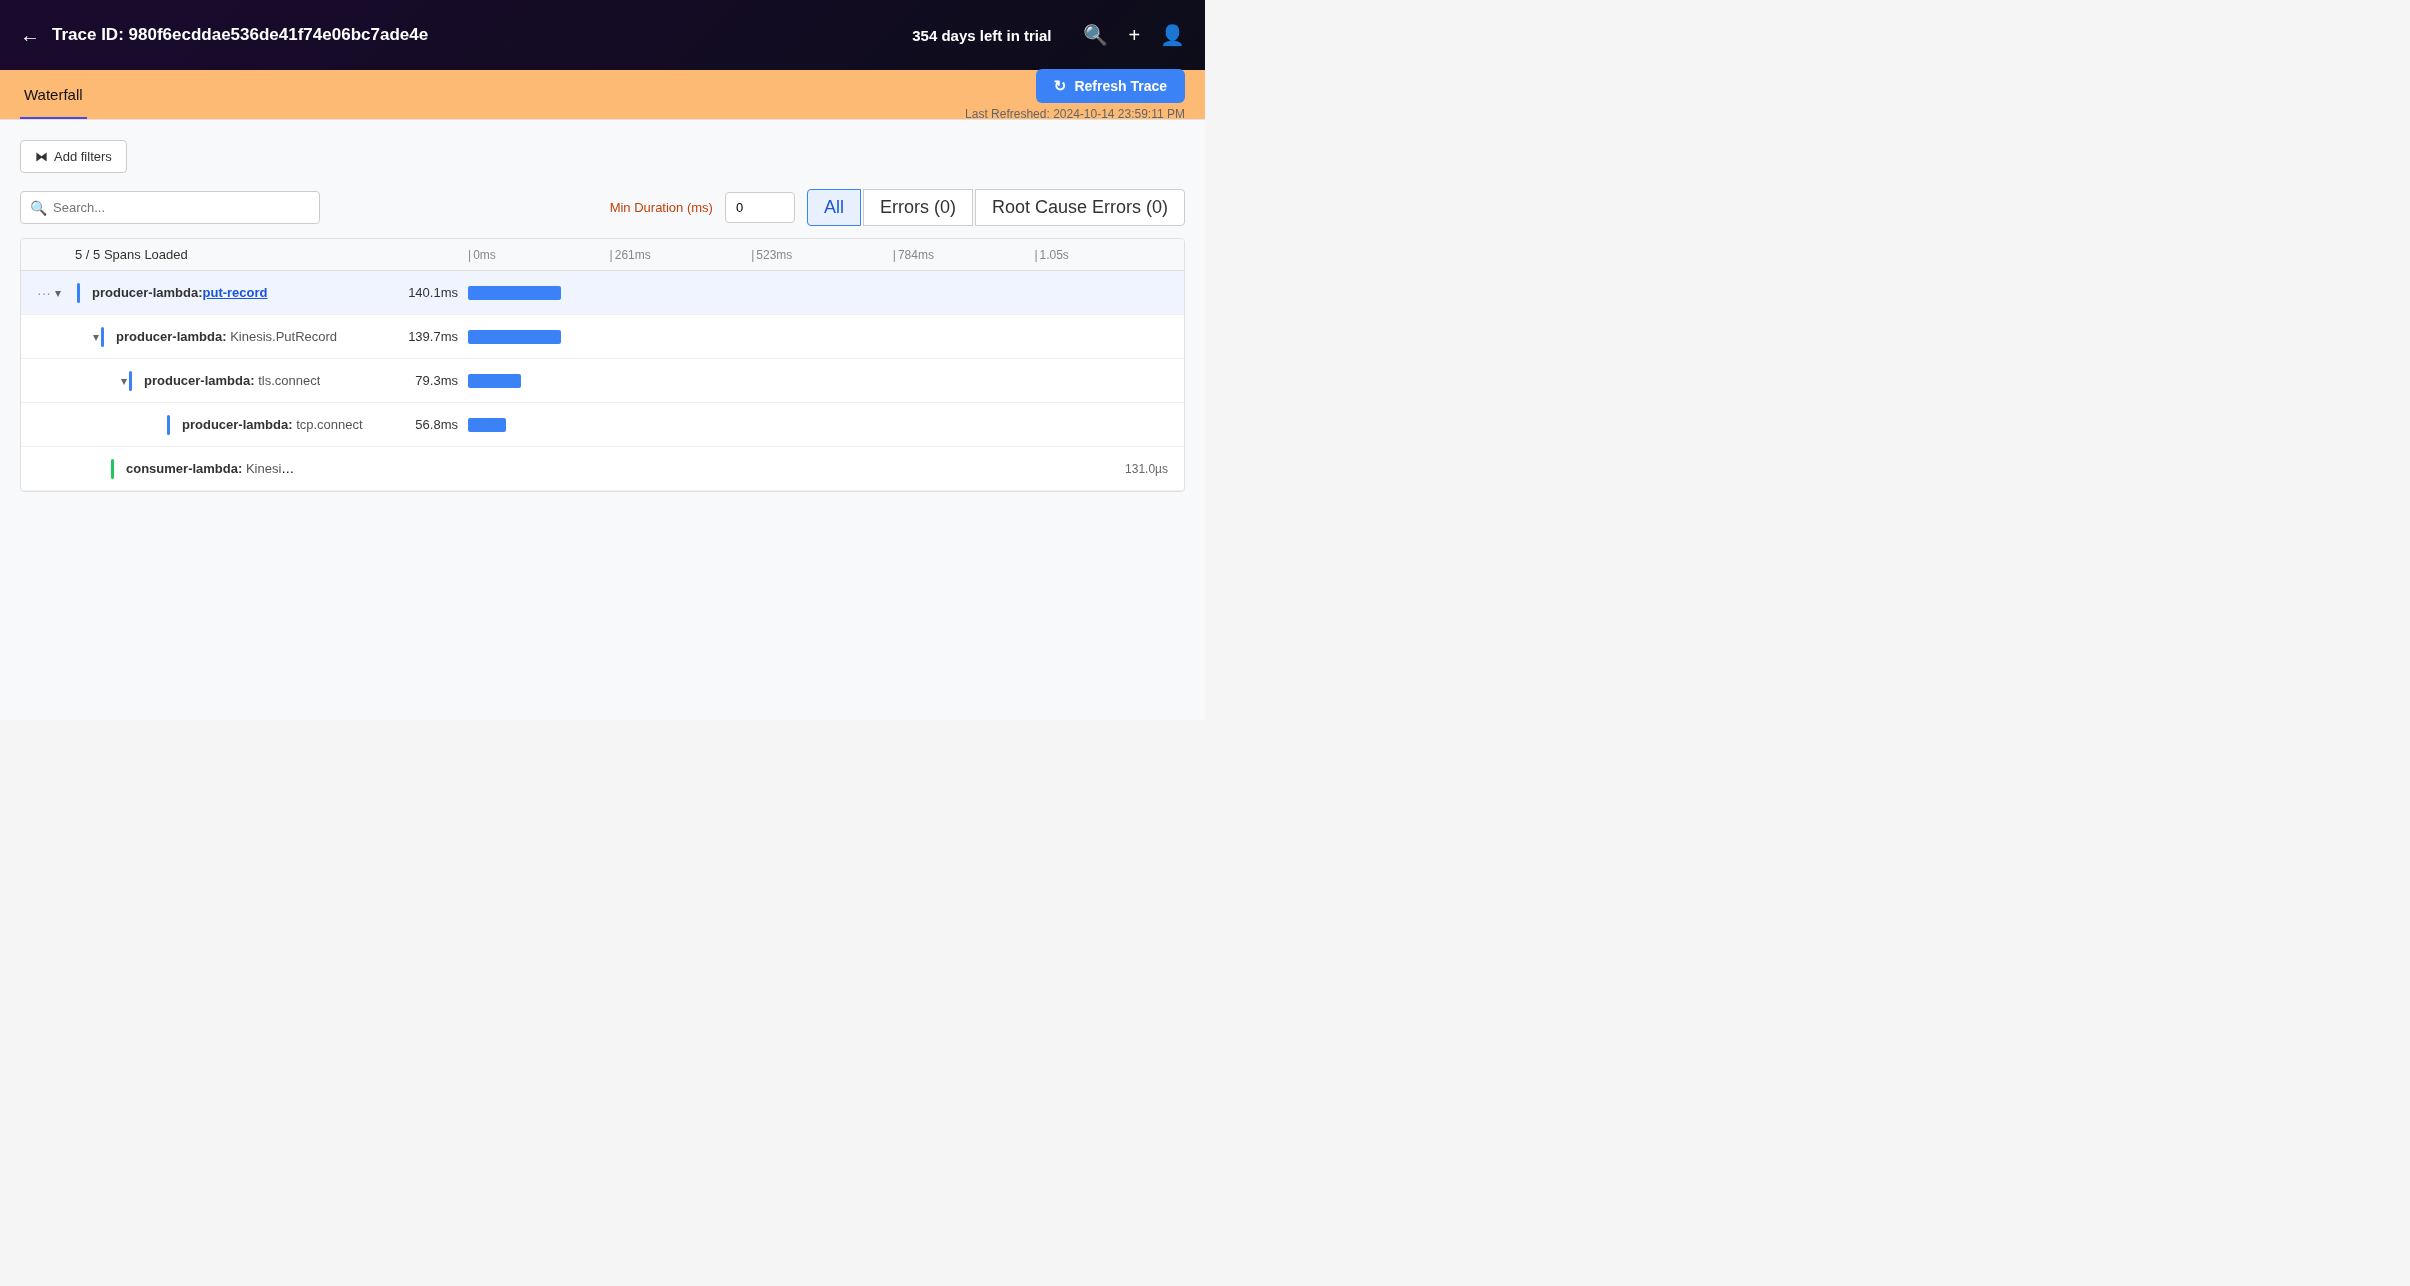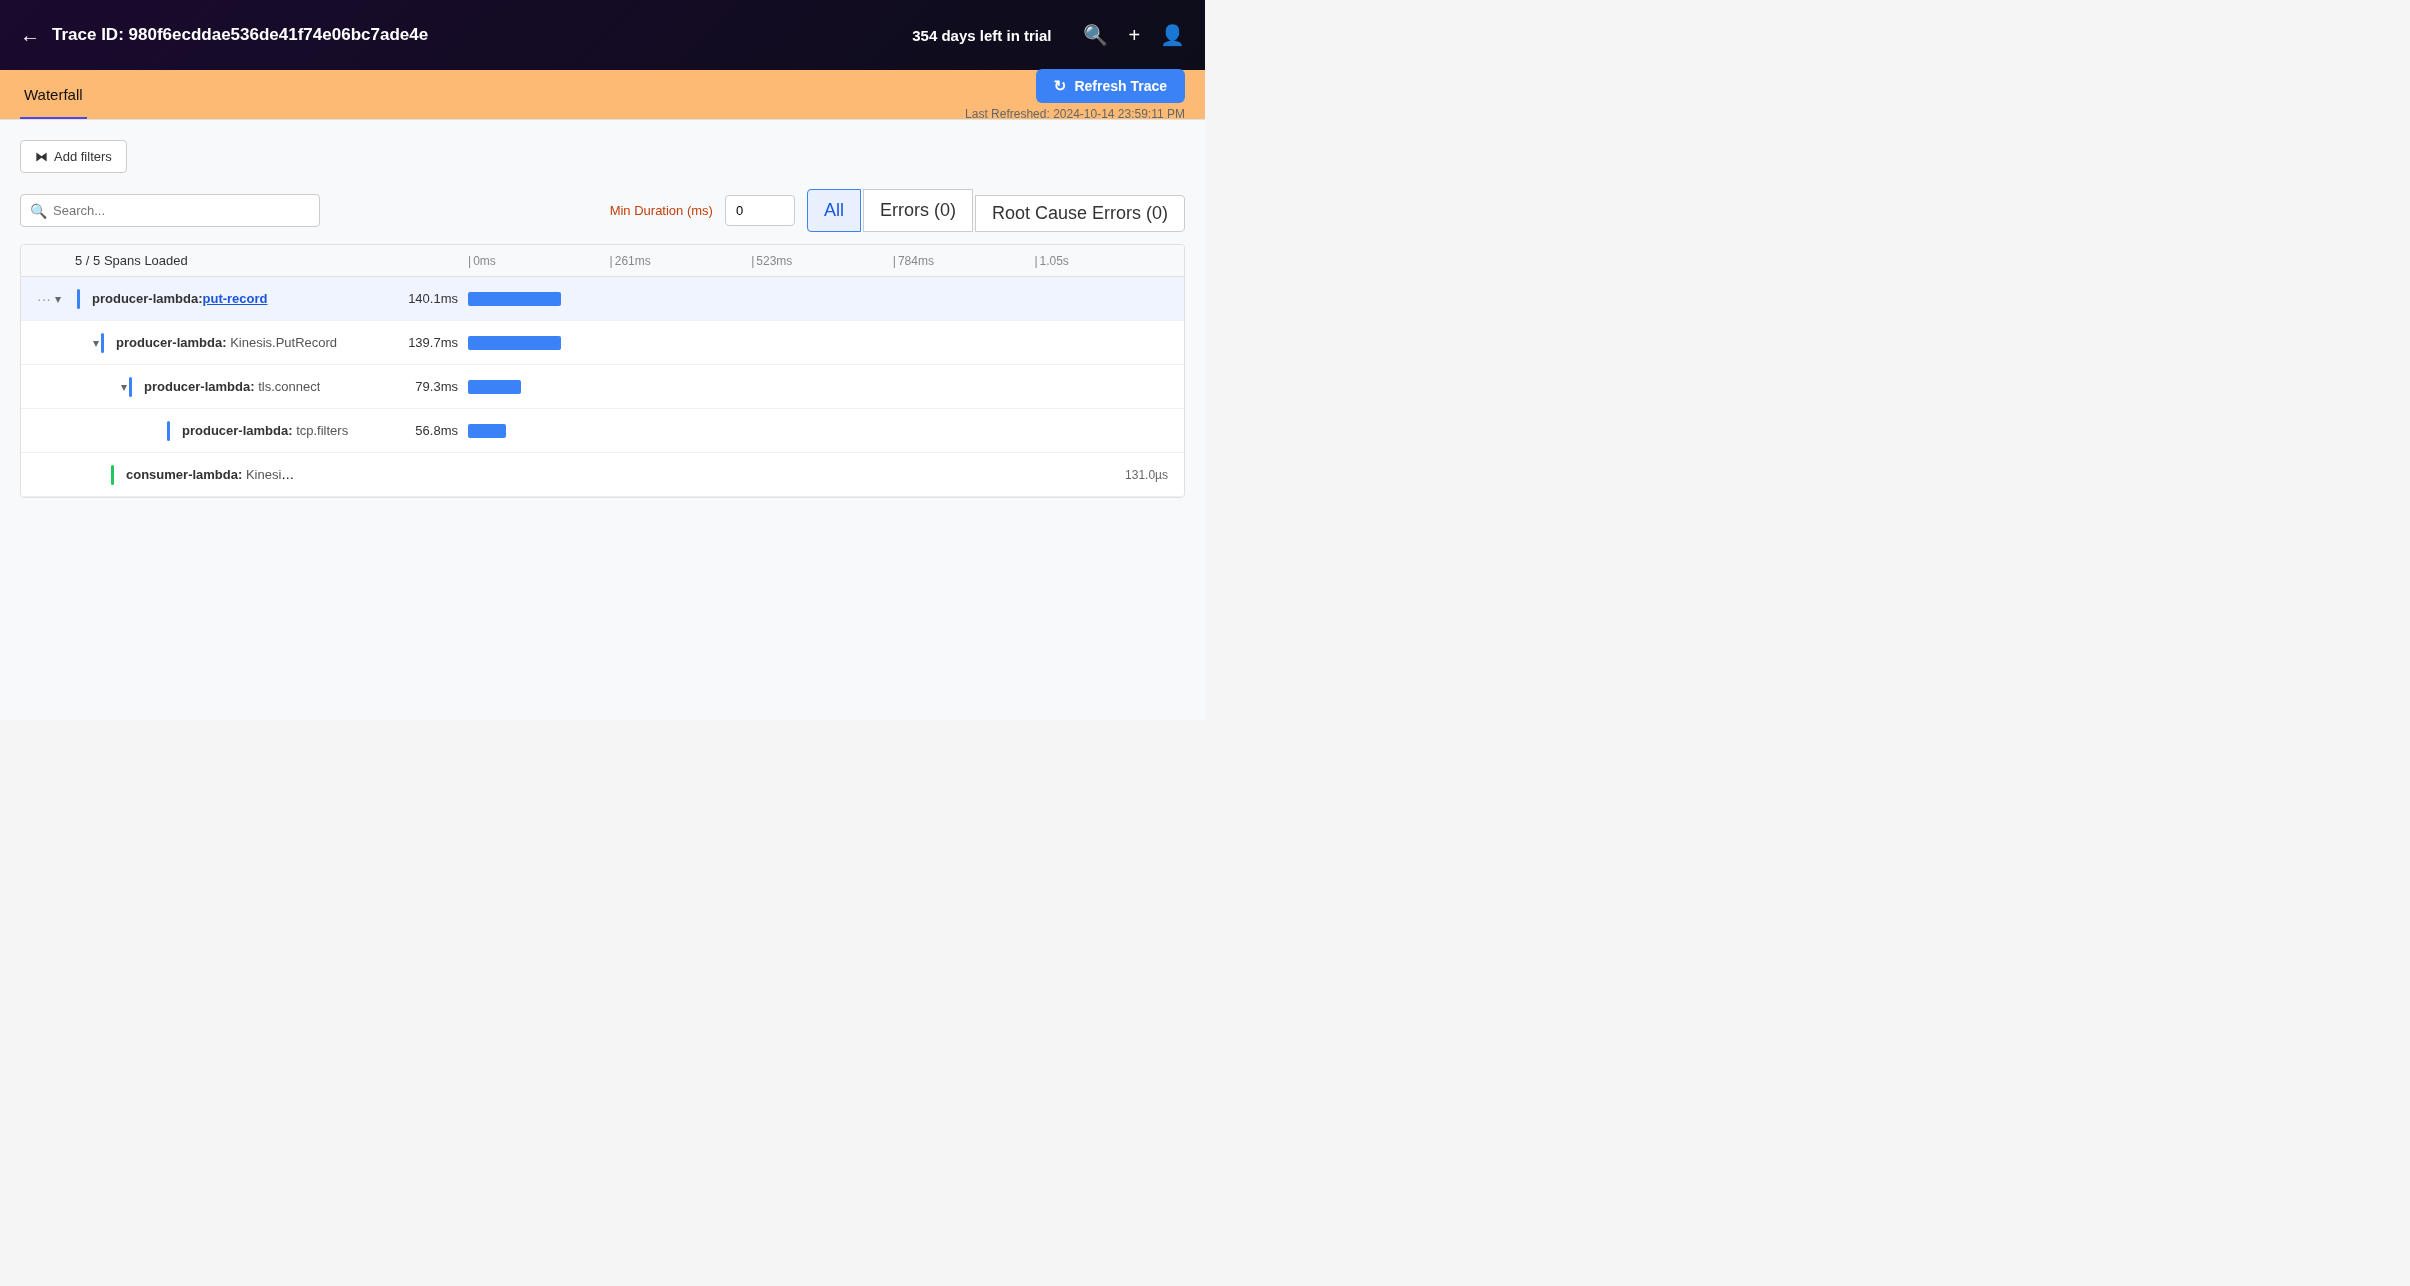--- a/index.html
+++ b/index.html
@@ -171,21 +171,21 @@
     }
     .filter-tab {
       padding: 7px 16px;
       border: 1px solid #ccc;
       background: white;
       font-size: 18px;
       cursor: pointer;
       color: #333;
     }
     .filter-tab:first-child { border-radius: 4px 0 0 4px; }
-    .filter-tab:last-child { border-radius: 0 4px 4px 0; margin-top: 6px; }
+    .filter-tab:last-child { border-radius: 0 4px 4px 0; }
     .filter-tab.active {
       background: #e8f0fe;
       color: #1a56db;
       border-color: #3b82f6;
     }
 
     
     .waterfall-container {
       background: white;
       border: 1px solid #e0e0e0;
@@ -434,21 +434,21 @@
   </div>
         <div class="span-row" style="padding-left: 96px;">
     <div class="span-controls">
       <span style="width:28px;display:inline-block;"></span>
       <span style="width:18px;display:inline-block;"></span>
     </div>
     <div class="span-name-col">
 
     <span style="width:3px;height:20px;border-radius:2px;background:#3b82f6;flex-shrink:0;display:inline-block;margin-right:6px;"></span>
     <span class="span-name">
-      <span class="op-bold">producer-lambda:</span><span class="op-normal"> tcp.filters</span>
+      <span class="op-bold">producer-lambda:</span><span class="op-normal"> tcp.connect</span>
     </span>
 
     </div>
     <span class="span-duration">56.8ms</span>
     <div class="span-bar-area">
          <div class="span-bar" style="left:0%;width:5.4%;"></div>
        </div>
 
   </div>
         <div class="span-row" style="padding-left: 40px;">

